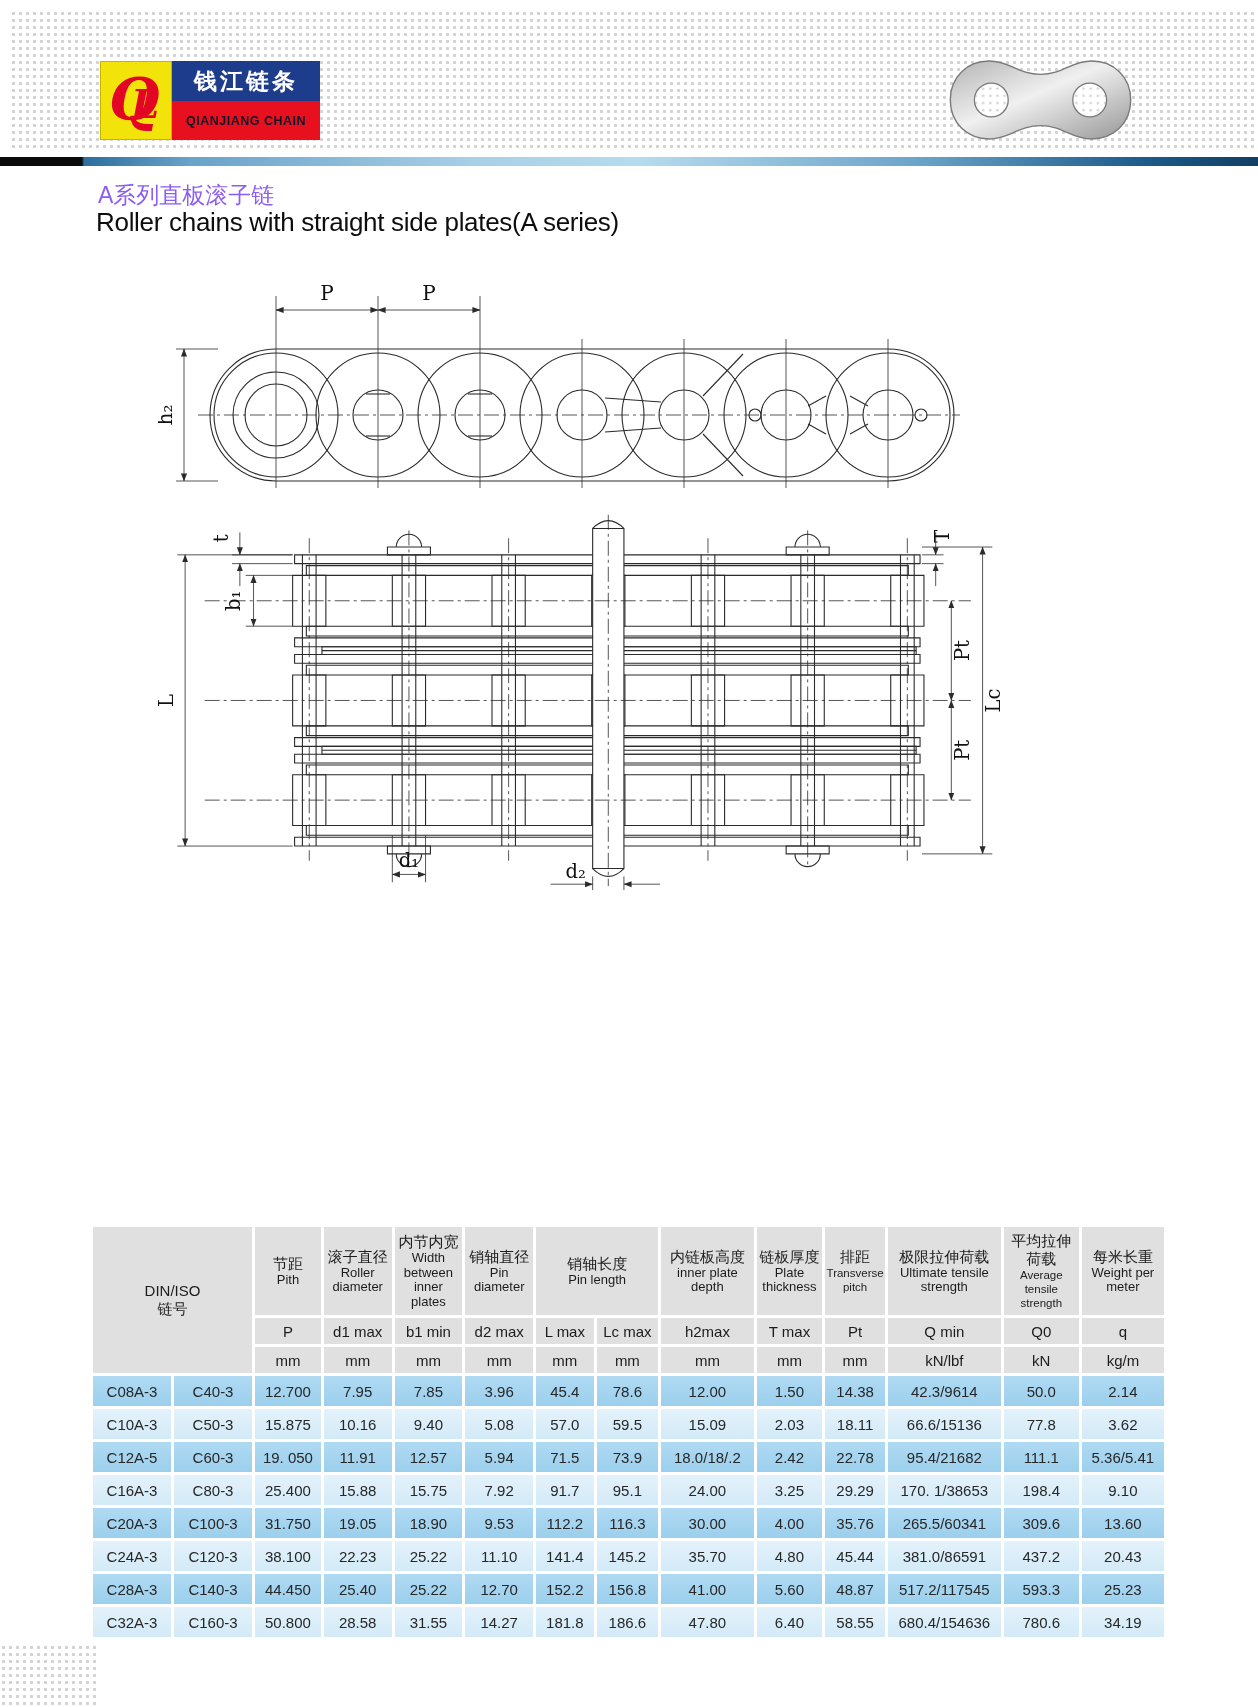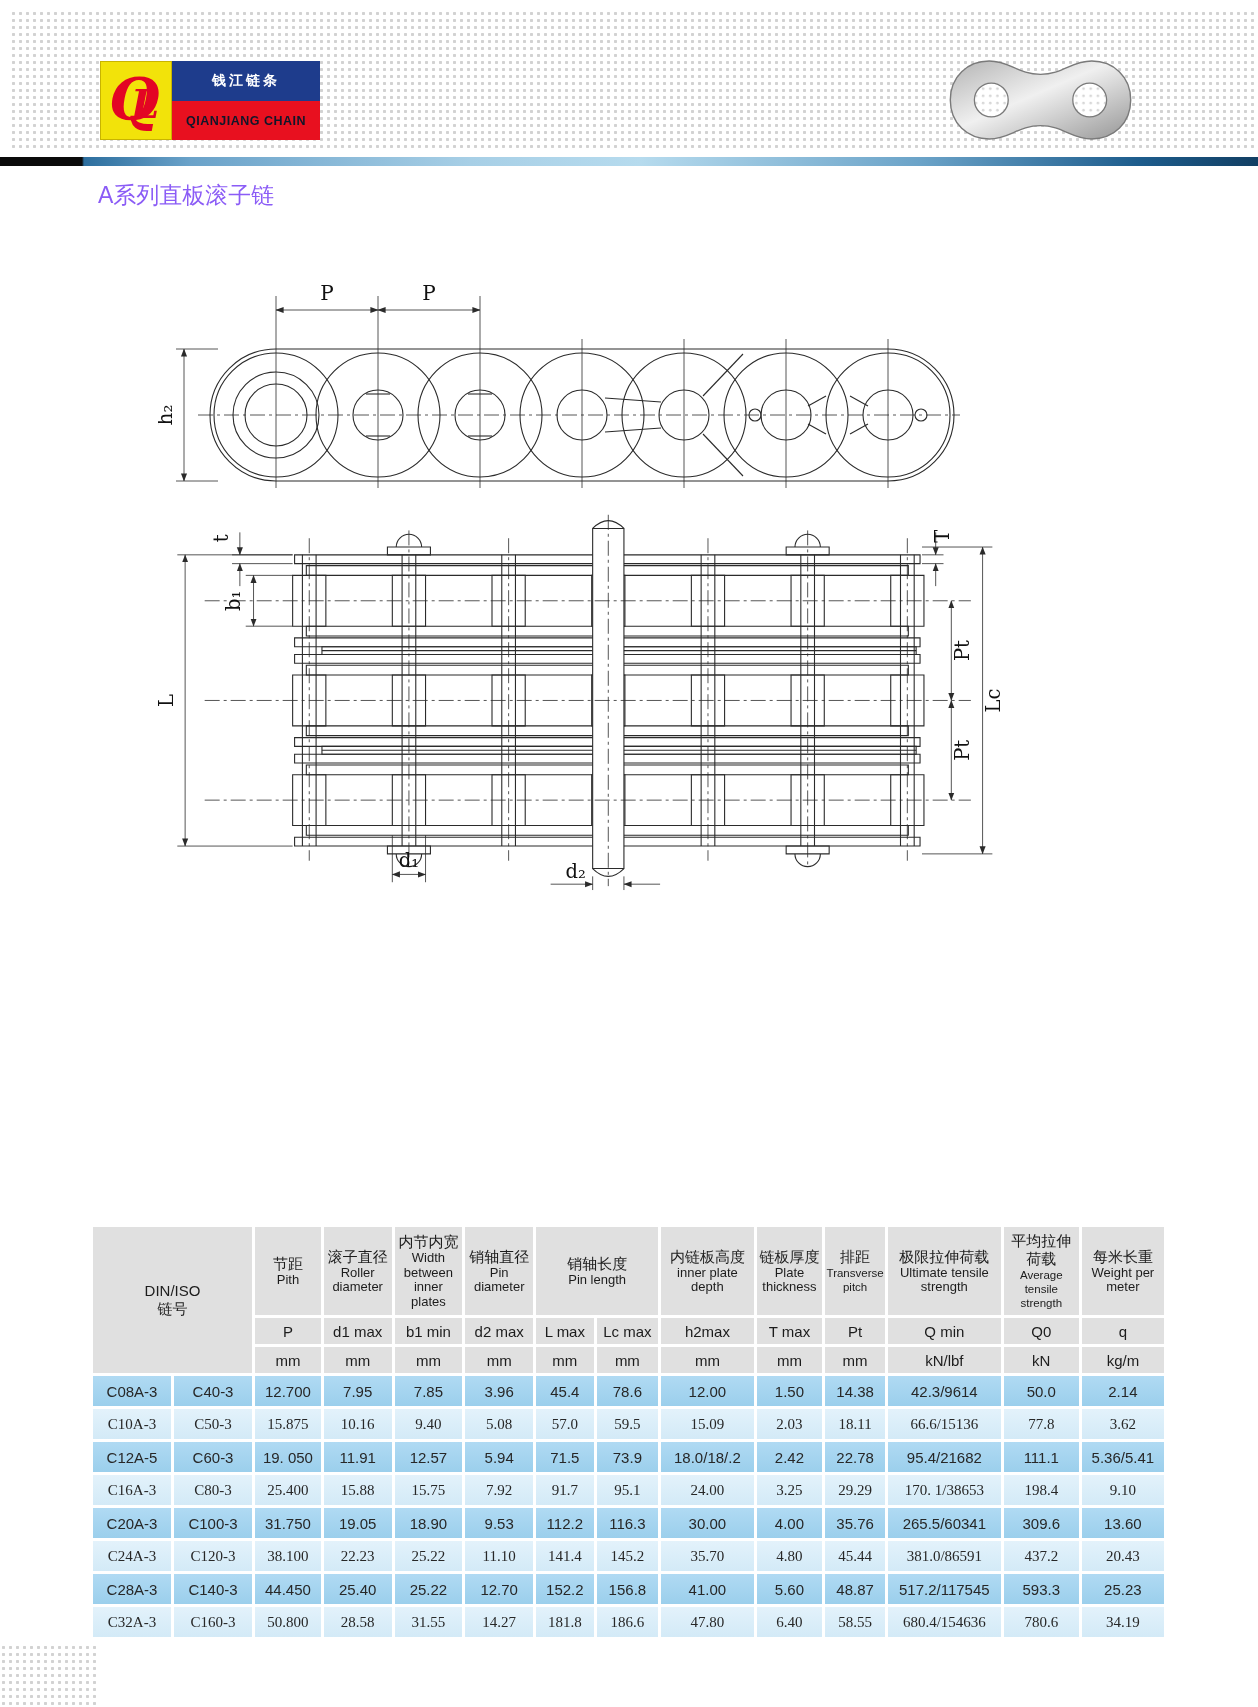--- a/index.html
+++ b/index.html
@@ -14,21 +14,21 @@
                #a7cfe6 470px,#b6dbee 640px,#6ba3c8 920px,#1d5c8c 1140px,#123f63 100%);}
   #logo{position:absolute;left:100px;top:61px;width:220px;height:79px;display:flex;}
   #logo-yellow{width:72px;height:79px;background:#f2e30a;border:1px solid #c8b400;
      box-sizing:border-box;position:relative;overflow:hidden;}
   .mono-q{position:absolute;left:8px;top:2px;font-family:"DejaVu Serif",serif;
      font-style:italic;font-weight:bold;font-size:58px;color:#e30524;line-height:72px;}
   .mono-l{position:absolute;left:30px;top:18px;font-family:"DejaVu Serif",serif;
      font-style:italic;font-weight:bold;font-size:40px;color:#e30524;line-height:48px;}
   #logo-right{width:148px;height:79px;display:flex;flex-direction:column;}
   #logo-blue{height:40px;background:#1e3c8c;color:#fff;display:flex;align-items:center;
-     justify-content:center;font-size:14px;font-weight:bold;letter-spacing:3px;}
+     justify-content:center;font-size:23px;font-weight:bold;letter-spacing:3px;}
   #logo-red{height:39px;background:#e8101f;color:#0f172a;display:flex;align-items:center;
      justify-content:center;font-size:12.5px;font-weight:bold;letter-spacing:.5px;}
   #chain-plate{position:absolute;left:938px;top:50px;}
   
   #title-zh{position:absolute;left:98px;top:180px;font-size:23px;color:#8b5cf6;}
   #title-en{position:absolute;left:96px;top:207px;font-size:26px;color:#0d0d0d;
      letter-spacing:-0.3px;}
   
   #diag1{position:absolute;left:158px;top:266px;}
   #diag2{position:absolute;left:148px;top:503px;}
@@ -42,21 +42,21 @@
   #spec-table{position:absolute;left:90px;top:1224px;width:1077px;
      border-collapse:separate;border-spacing:3px;table-layout:fixed;background:#fff;}
   #spec-table th,#spec-table td{text-align:center;vertical-align:middle;padding:0 1px;
      overflow:hidden;}
   #spec-table th{background:#e0e0e0;font-weight:normal;color:#222;}
   .h-zh{font-size:15px;line-height:18px;color:#1c1c1c;}
   .h-en{font-size:13px;line-height:14.5px;color:#1c1c1c;}
   .h-en-sm{font-size:11.5px;line-height:14px;color:#1c1c1c;}
   .sym-row td,.unit-row td{background:#e0e0e0;font-size:15px;height:26px;color:#1c1c1c;}
   .row-dark td{background:linear-gradient(180deg,#b0daf3 0%,#9bcfec 100%);}
-  .row-light td{background:linear-gradient(180deg,#e3f2fb 0%,#d3eaf7 100%);font-family:Liberation Serif, serif;}
+  .row-light td{background:linear-gradient(180deg,#e3f2fb 0%,#d3eaf7 100%);}
   #spec-table tbody td{font-size:15px;height:30px;color:#272727;}
   #dotted-corner{position:absolute;left:0;top:1644px;width:100px;height:63px;}
 </style>
 </head>
 <body>
 
 <div id="page">
 
   <div id="top-band" class="dots"></div>
 
@@ -86,20 +86,21 @@
     <path d="M12,48 C12,25 29,10 50,10 C70,10 78,23 100,23 C122,23 130,10 150,10
          C171,10 188,25 188,48 C188,71 171,86 150,86 C130,86 122,73 100,73
          C78,73 70,86 50,86 C29,86 12,71 12,48 Z" fill="url(#metal)" stroke="#7a7a7a" stroke-width="1.4"></path>
     <circle cx="52" cy="48" r="16.5" fill="url(#holedots)" stroke="#7a7a7a" stroke-width="1.3"></circle>
     <circle cx="148" cy="48" r="16.5" fill="url(#holedots)" stroke="#7a7a7a" stroke-width="1.3"></circle>
   </svg>
 
   <div id="divider-bar"></div>
 
   <div id="title-zh">A系列直板滚子链</div>
+  <div id="title-en">Roller chains with straight side plates(A series)</div>
 
   <svg id="diag1" width="810" height="222" viewBox="0 0 810 222">
     <defs>
       <marker id="arr1" viewBox="0 0 10 10" refX="9.5" refY="5" markerWidth="10" markerHeight="10" orient="auto-start-reverse">
           <path d="M0,1.2 L10,5 L0,8.8 Z" class="arrfill"></path>
         </marker>
     </defs>
 
     <path class="dln" d="M118,83 H730 A66,66 0 0 1 730,215 H118 A66,66 0 0 1 118,83 Z"></path>
 

